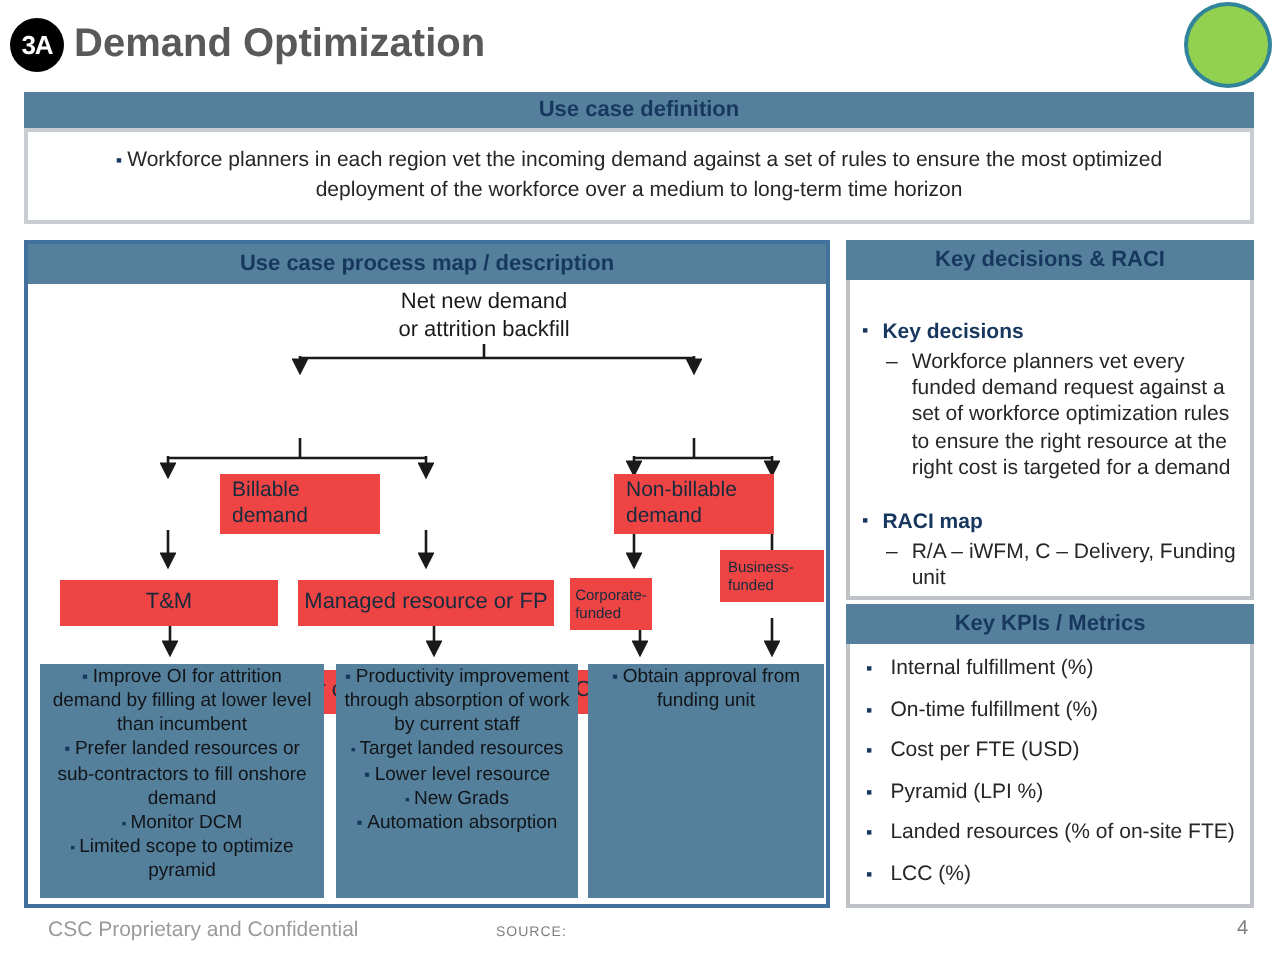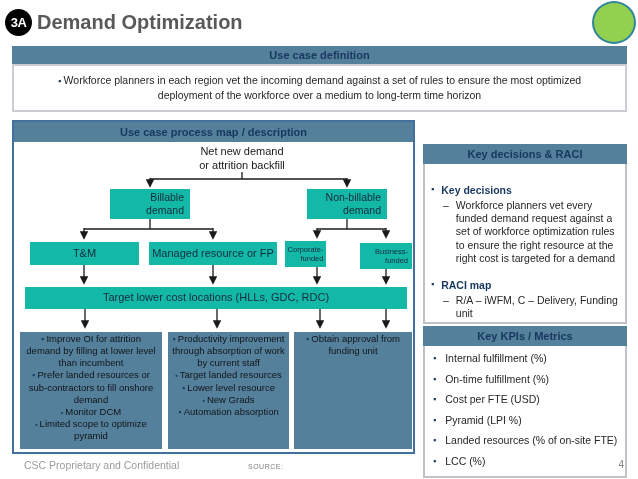--- a/index.html
+++ b/index.html
@@ -29,43 +29,43 @@
 
   
   .left-panel { position:absolute; left:12px; top:120px; width:403px; height:334px;
                 border:2px solid #41719C; background:#fff; }
   .left-panel .bar { position:absolute; left:0; top:0; width:100%; height:20px; }
   .flow-area { position:absolute; left:0; top:20px; width:399px; height:310px; }
   .flow-svg { position:absolute; left:0; top:0; }
 
   .froot { position:absolute; left:148px; top:2px; width:160px; text-align:center;
            font-size:11px; color:#1a1a1a; line-height:1.3; }
-  .fbox { position:absolute; background:#14b8a6; color:#152B3D; display:flex; align-items:center;
-          justify-content:center; text-align:right; line-height:1.2; }
+  .fbox { position:absolute; background:#ef4444; color:#152B3D; display:flex; align-items:center;
+          justify-content:center; text-align:left; line-height:1.2;margin-top:48px; }
   .f-billable   { left:96px;  top:47px;  width:80px;  height:30px; font-size:10.5px; padding:0 6px; }
   .f-nonbill    { left:293px; top:47px;  width:80px;  height:30px; font-size:10.5px; padding:0 6px; }
   .f-tm         { left:16px;  top:100px; width:109px; height:23px; font-size:11px; }
   .f-managed    { left:135px; top:100px; width:128px; height:23px; font-size:11px; }
   .f-corp       { left:271px; top:99px;  width:41px;  height:26px; font-size:7.5px; padding:0 6px; }
-  .f-biz        { left:346px; top:101px;  width:52px;  height:26px; font-size:7.5px; padding:0 4px; }
+  .f-biz        { left:346px; top:85px;  width:52px;  height:26px; font-size:7.5px; padding:0 4px; }
   .f-target     { left:11px;  top:145px; width:382px; height:22px; font-size:11px; }
 
   .bb { position:absolute; top:190px; height:117px; background:#54809C; padding:1px 4px; overflow:hidden; }
   .bb1 { left:6px;   width:142px; }
   .bb2 { left:154px; width:121px; }
   .bb3 { left:280px; width:118px; }
   .bb-item { text-align:center; font-size:9.5px; color:#111418; line-height:1.28; }
   .bb-item::before { content:"▪ "; color:#17375E; font-size:8.5px; }
   .bb-item.lvl-2::before { font-size:7px; }
 
   
   .right-sec { position:absolute; left:423px; width:204px; }
   .sec1 { top:120px; }
   .sec2 { top:302px; }
-  .right-sec .bar { height:20px;margin-top:24px; }
+  .right-sec .bar { height:20px; }
   .sec-body { background:#fff; border:2px solid #BFC3C7; border-top:none; padding:6px 6px 4px 6px; }
   .sec1 .sec-body { height:160px; }
   .sec2 .sec-body { height:132px; }
 
   .kd-item { display:flex; gap:7px; font-size:10.5px; line-height:1.25; margin-bottom:2px; }
   .kd-item.t-bullet { font-weight:bold; color:#17375E; margin-top:14px; }
   .kd-item.t-bullet::before { content:"▪"; color:#17375E; font-size:9px; }
   .kd-item.t-dash { color:#262626; padding-left:12px; margin-bottom:12px; }
   .kd-item.t-dash::before { content:"–"; color:#262626; }
 

